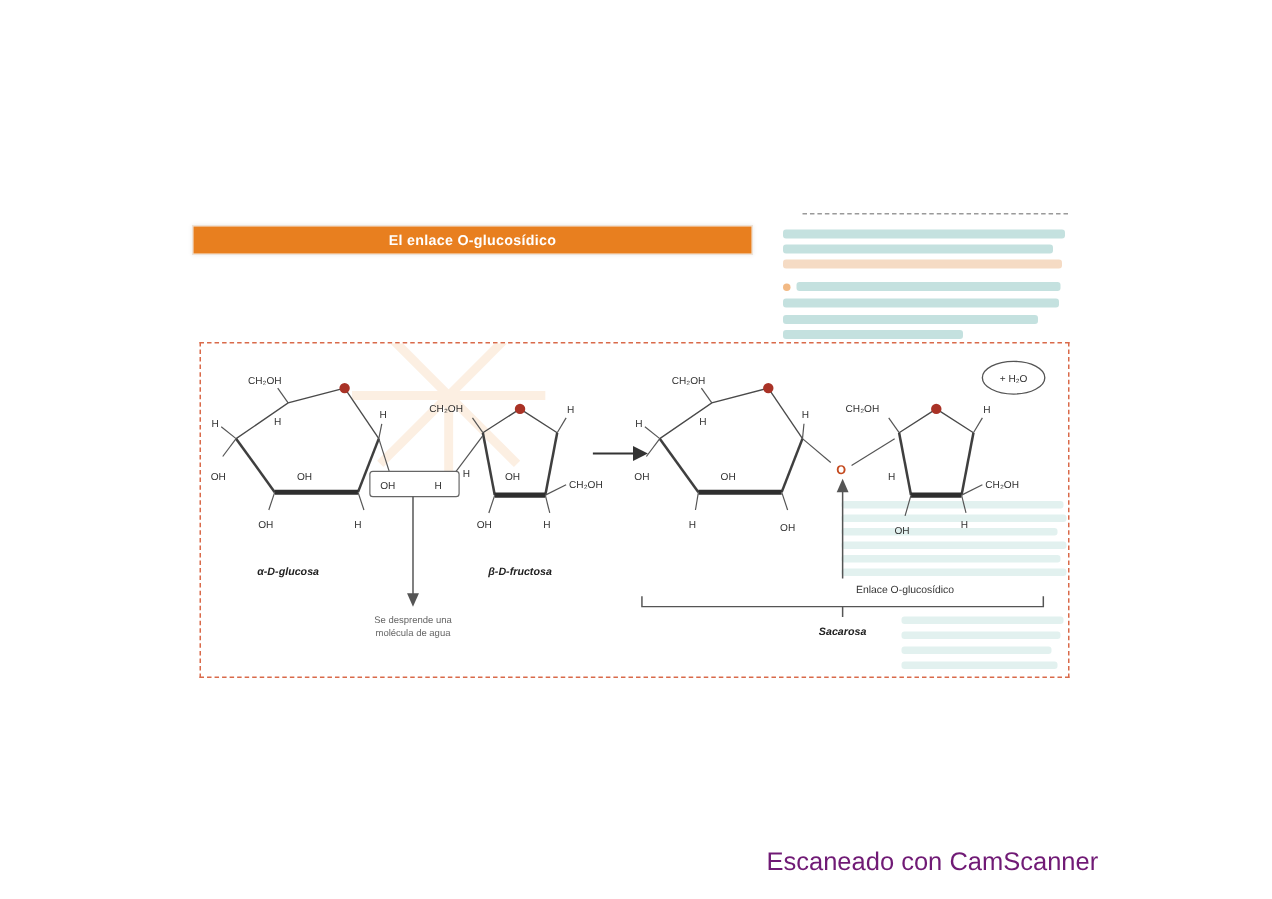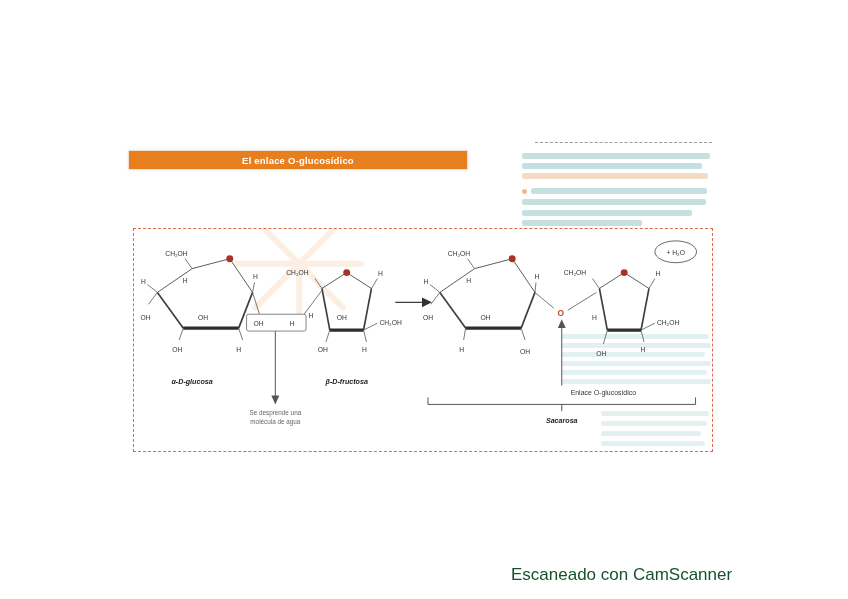--- a/index.html
+++ b/index.html
@@ -10,21 +10,21 @@
   
   .dashed-sep { position:absolute; left:535px; top:142px; width:177px; height:0;
                 border-top:1px dashed #9a9a9a; }
   .bleed { position:absolute; border-radius:2px; background:#3f9e96; opacity:.30;
            filter:blur(.4px); }
   .bleed.orange { background:#e08a40; }
   .bullet-dot { position:absolute; width:5px; height:5px; border-radius:50%;
                 background:#e87f1f; opacity:.55; }
 
   
-  .section-box { position:absolute; left:128px; top:150px; width:340px;
+  .section-box { position:absolute; left:128px; top:150px; width:374px;
                  background:#fffdfa; border:1px solid #eee2d6; box-shadow:0 0 3px rgba(0,0,0,.08); }
   .section-header { background:#e87f1f; color:#fff; text-align:center;
                     font-size:9.5px; font-weight:bold; padding:4px 0 3px 0;
                     letter-spacing:.2px; }
   .section-paragraph { font-size:9px; line-height:1.5; color:#3c3c3c;
                        padding:8px 12px 12px 14px; max-width:382px; }
 
   
   .diagram-box { position:absolute; left:133px; top:228px; width:580px; height:224px;
                  background:rgba(255,255,255,.95); border:1px dashed #d96a4a; }
@@ -41,21 +41,21 @@
   .ringline { stroke:#4a4a4a; stroke-width:.9; fill:none; }
   .med    { stroke:#3f3f3f; stroke-width:1.7; fill:none; }
   .thick  { stroke:#2e2e2e; stroke-width:3.4; fill:none; }
   .sub    { stroke:#555; stroke-width:.8; }
   .arrowline { stroke:#555; stroke-width:1; fill:none; }
   .bracket { stroke:#555; stroke-width:1; fill:none; }
   .artifact { stroke:#f5c9a0; stroke-width:6; opacity:.3; }
 
   
   .camscanner { position:absolute; left:511px; top:565px; font-size:17px;
-                color:#14532d; }
+                color:#701a75; }
 </style>
 </head>
 <body>
 
 <div class="page">
 
   <div class="dashed-sep"></div>
   <div>
     <div class="bleed" style="left:522px; top:153px; width:188px; height:6px;"></div>
     <div class="bleed" style="left:522px; top:163px; width:180px; height:6px;"></div>

